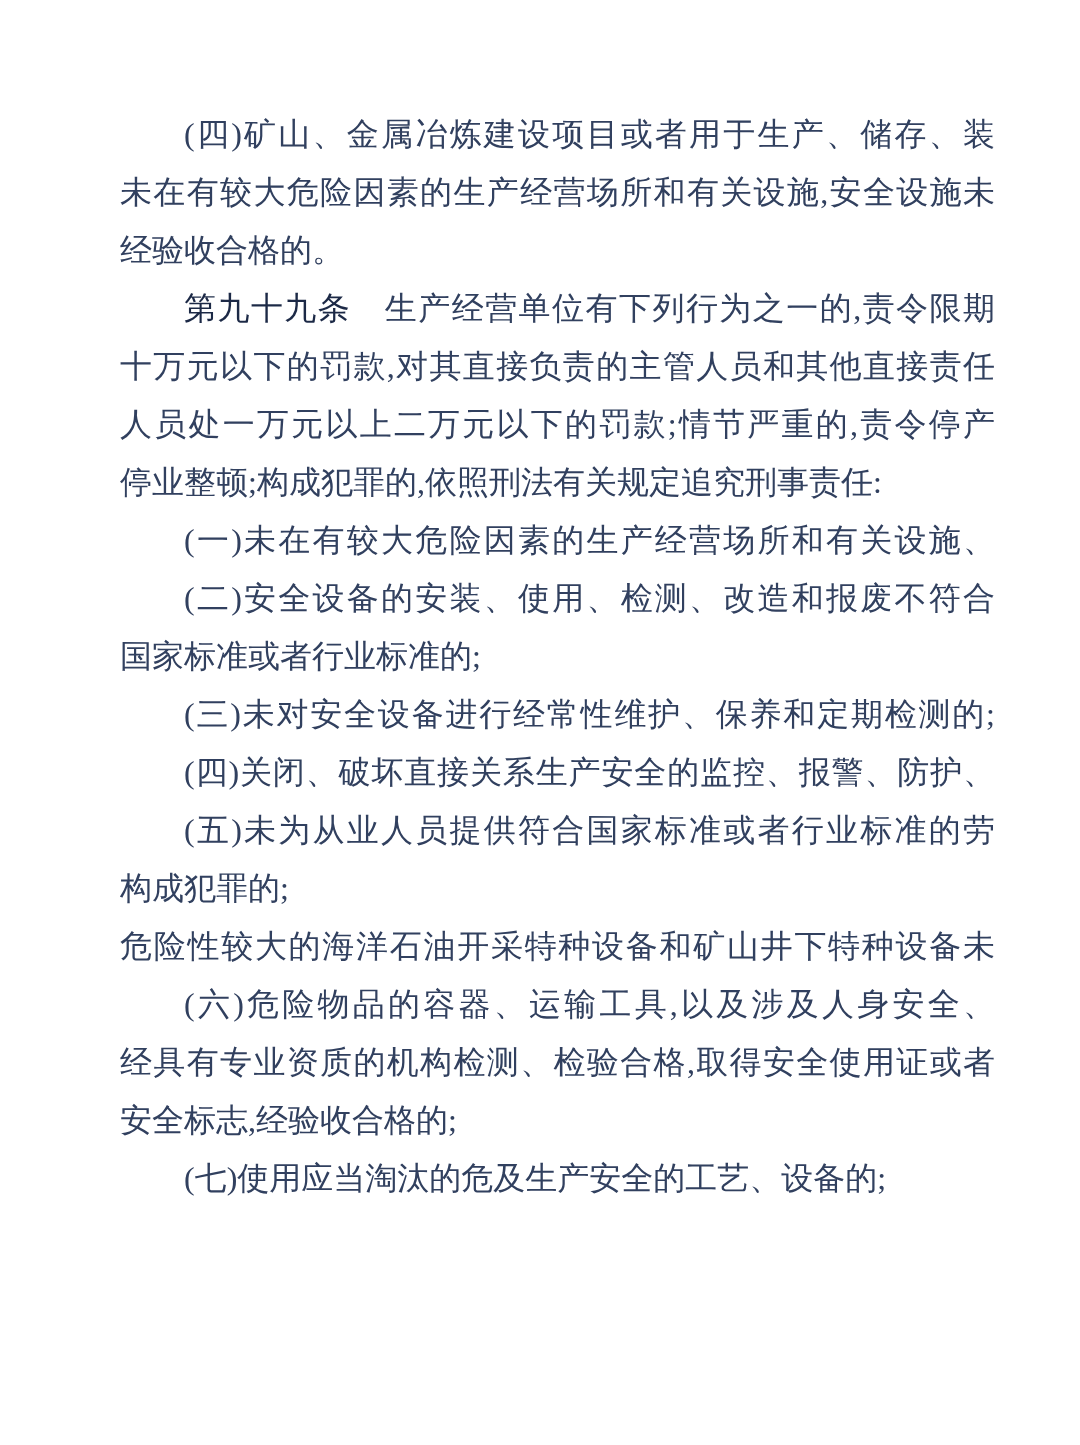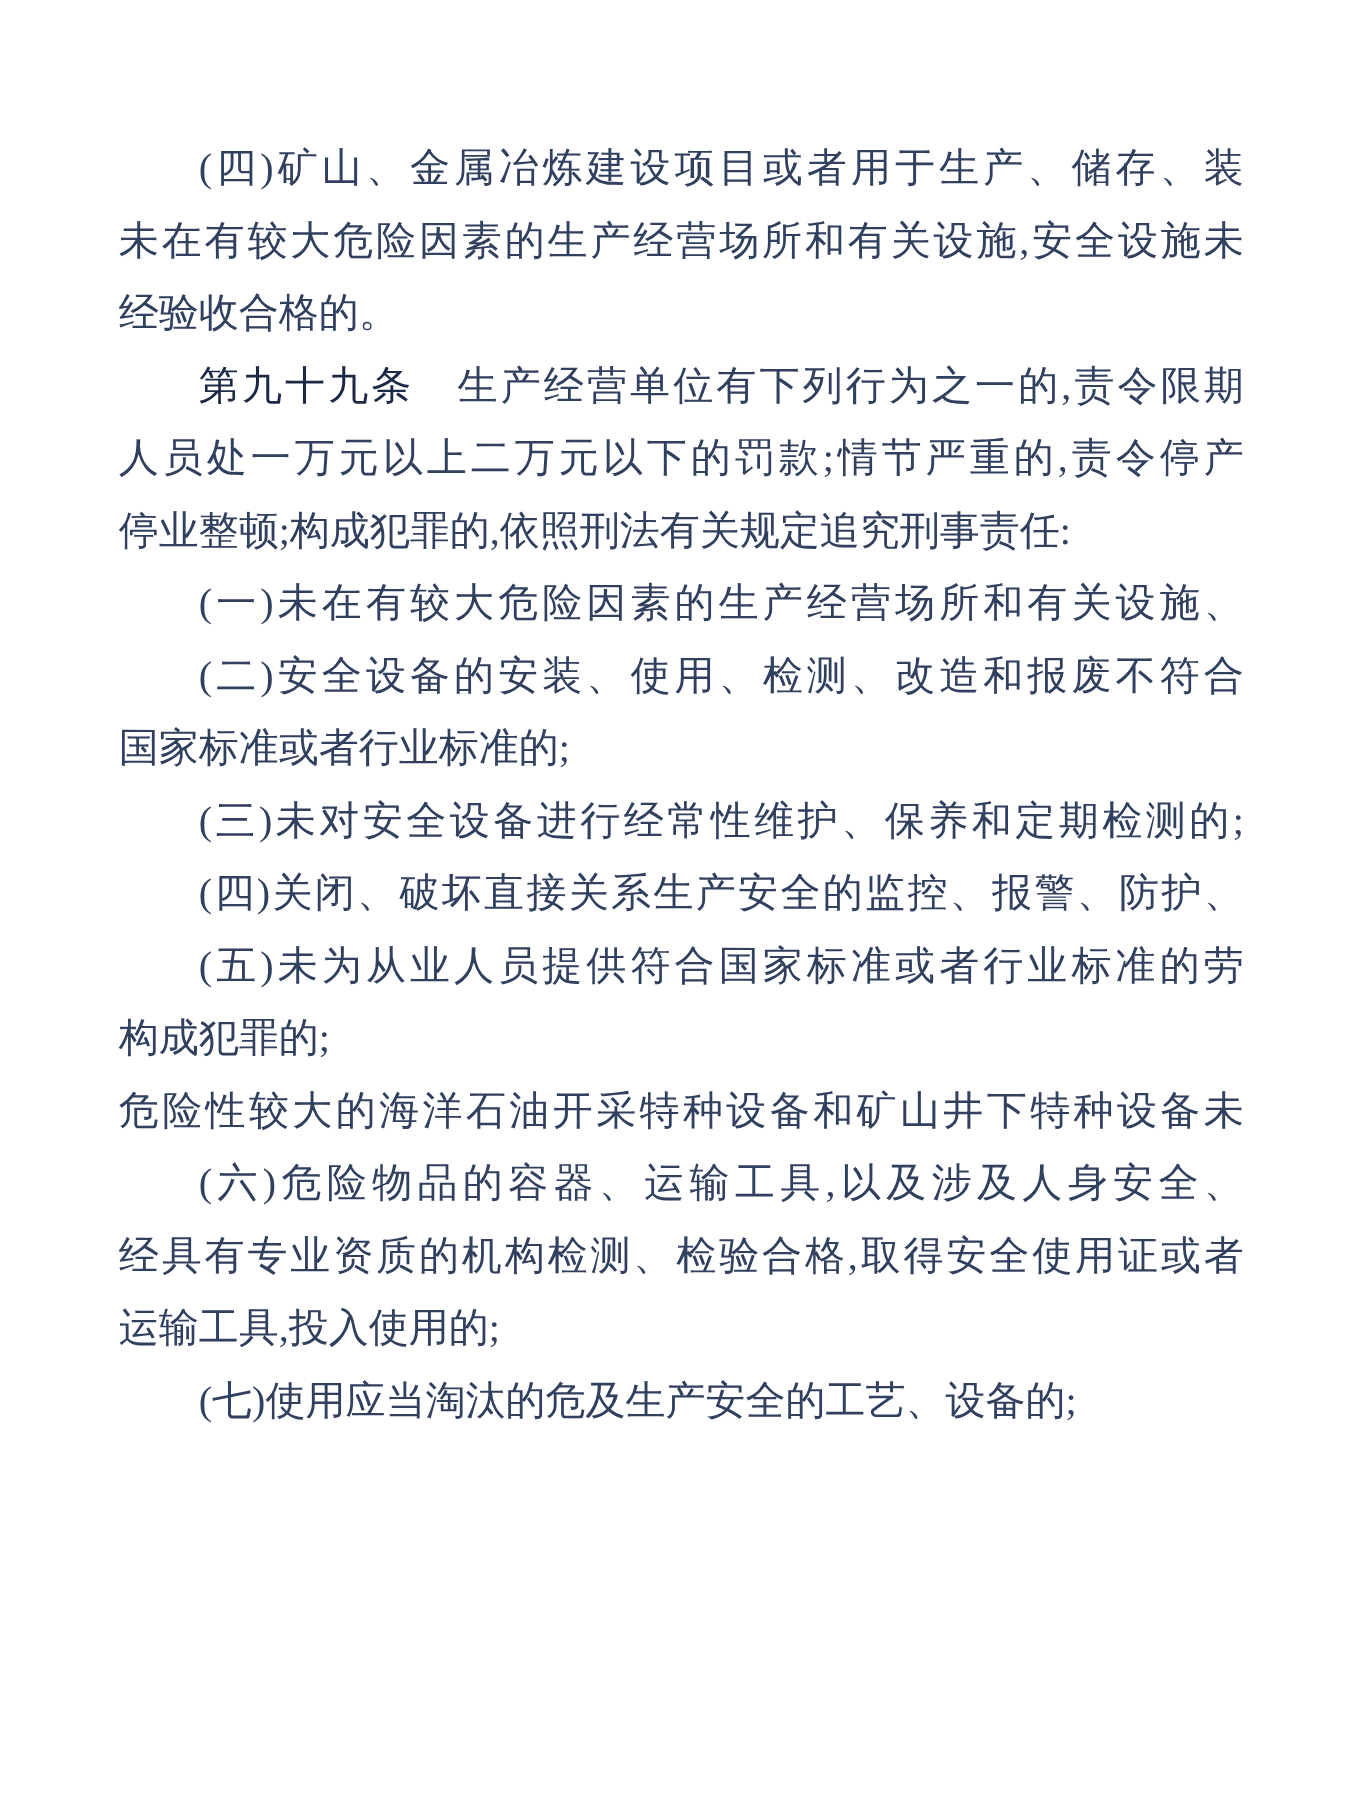--- a/index.html
+++ b/index.html
@@ -6,21 +6,21 @@
     margin: 0;
     padding: 0;
     background: #ffffff;
   }
   .page {
     position: relative;
     box-sizing: border-box;
     width: 1080px;
     height: 1445px;
     background: #ffffff;
-    padding: 105px 85px 0 95px;
+    padding: 105px 85px 0 120px;
     font-family: "Liberation Serif", "DejaVu Serif", serif;
     font-size: 32px;
     color: #31405f;
     overflow: hidden;
     border-radius: 14px;
   }
   .ln {
     height: 58px;
     line-height: 58px;
     text-align: justify;
@@ -34,27 +34,28 @@
   }
 </style>
 </head>
 <body>
 
 <div class="page">
   <div class="ln ind just">(四)矿山、金属冶炼建设项目或者用于生产、储存、装</div>
   <div class="ln just">未在有较大危险因素的生产经营场所和有关设施,安全设施未</div>
   <div class="ln">经验收合格的。</div>
   <div class="ln ind just"><span class="art">第九十九条</span><span>　生产经营单位有下列行为之一的,责令限期</span></div>
+  <div class="ln just">十万元以下的罚款,对其直接负责的主管人员和其他直接责任</div>
   <div class="ln just">人员处一万元以上二万元以下的罚款;情节严重的,责令停产</div>
   <div class="ln">停业整顿;构成犯罪的,依照刑法有关规定追究刑事责任:</div>
   <div class="ln ind just">(一)未在有较大危险因素的生产经营场所和有关设施、</div>
   <div class="ln ind just">(二)安全设备的安装、使用、检测、改造和报废不符合</div>
   <div class="ln">国家标准或者行业标准的;</div>
   <div class="ln ind just">(三)未对安全设备进行经常性维护、保养和定期检测的;</div>
   <div class="ln ind just">(四)关闭、破坏直接关系生产安全的监控、报警、防护、</div>
   <div class="ln ind just">(五)未为从业人员提供符合国家标准或者行业标准的劳</div>
   <div class="ln">构成犯罪的;</div>
   <div class="ln just">危险性较大的海洋石油开采特种设备和矿山井下特种设备未</div>
   <div class="ln ind just">(六)危险物品的容器、运输工具,以及涉及人身安全、</div>
   <div class="ln just">经具有专业资质的机构检测、检验合格,取得安全使用证或者</div>
-  <div class="ln">运输工具,投入使用的;</div>
+  <div class="ln">安全标志,经验收合格的;</div>
   <div class="ln ind">(七)使用应当淘汰的危及生产安全的工艺、设备的;</div>
 </div>
 
 </body></html>

